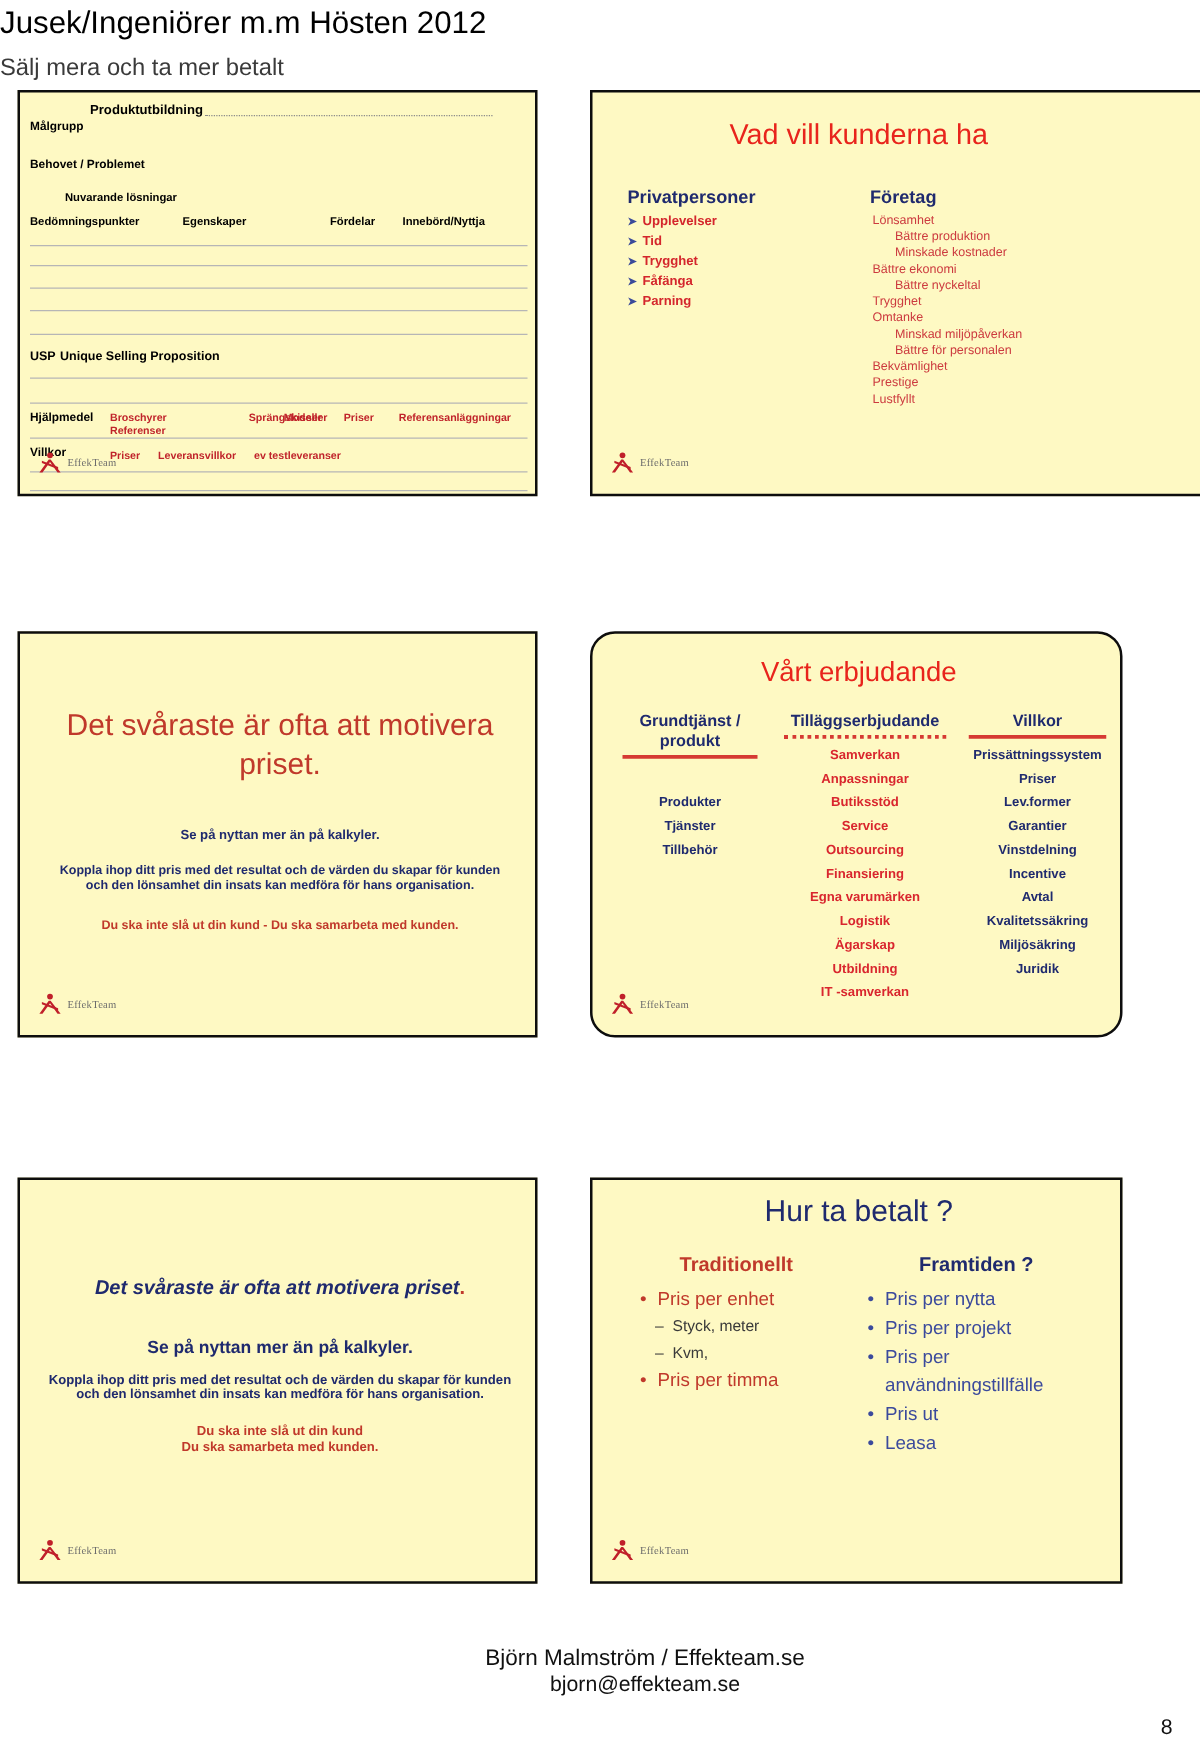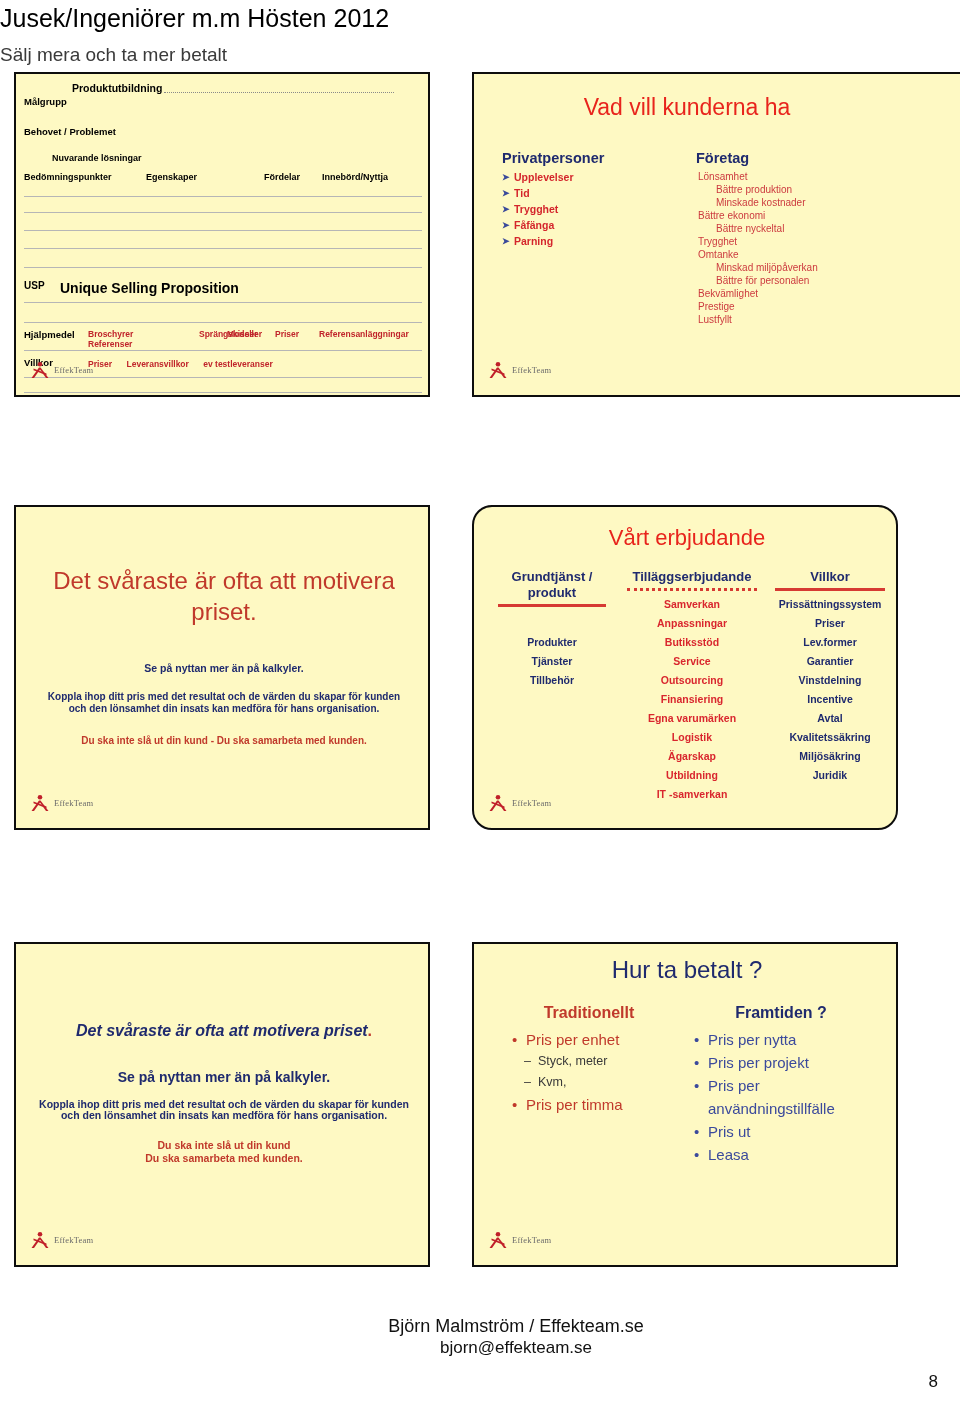--- a/index.html
+++ b/index.html
@@ -89,21 +89,21 @@
   .s1-hl3 { top: 156px; }
   .s1-hl4 { top: 174px; }
   .s1-hl5 { top: 193px; }
   .s1-hl6 { top: 228px; }
   .s1-hl7 { top: 248px; }
   .s1-hl8 { top: 276px; }
   .s1-hl9 { top: 303px; }
   .s1-hl10{ top: 318px; }
 
   .s1-usp     { position:absolute; left:8px;  top:206px; font-size:10px; font-weight:bold; }
-  .s1-usptext { position:absolute; left:44px; top:206px; font-size:14px; font-weight:bold; }
+  .s1-usptext { position:absolute; left:32px; top:206px; font-size:10px; font-weight:bold; }
   .s1-hjalp   { position:absolute; left:8px;  top:255px; font-size:9.5px; font-weight:bold; }
   .s1-hjalpitems { position:absolute; left:72px; top:255px; width:330px; font-size:8.5px; font-weight:bold; color:#c0242b; }
   .s1-hjalpitems span { position:absolute; white-space:nowrap; }
   .s1-hi1 { left: 0px;   top:0px; }
   .s1-hi2 { left: 63px;  top:0px;padding-left:48px; }
   .s1-hi3 { left: 139px; top:0px; }
   .s1-hi4 { left: 187px; top:0px; }
   .s1-hi5 { left: 231px; top:0px; }
   .s1-hi6 { left: 0px;   top:10px; }
   .s1-villkor { position:absolute; left:8px; top:283px; font-size:9.5px; font-weight:bold; }

